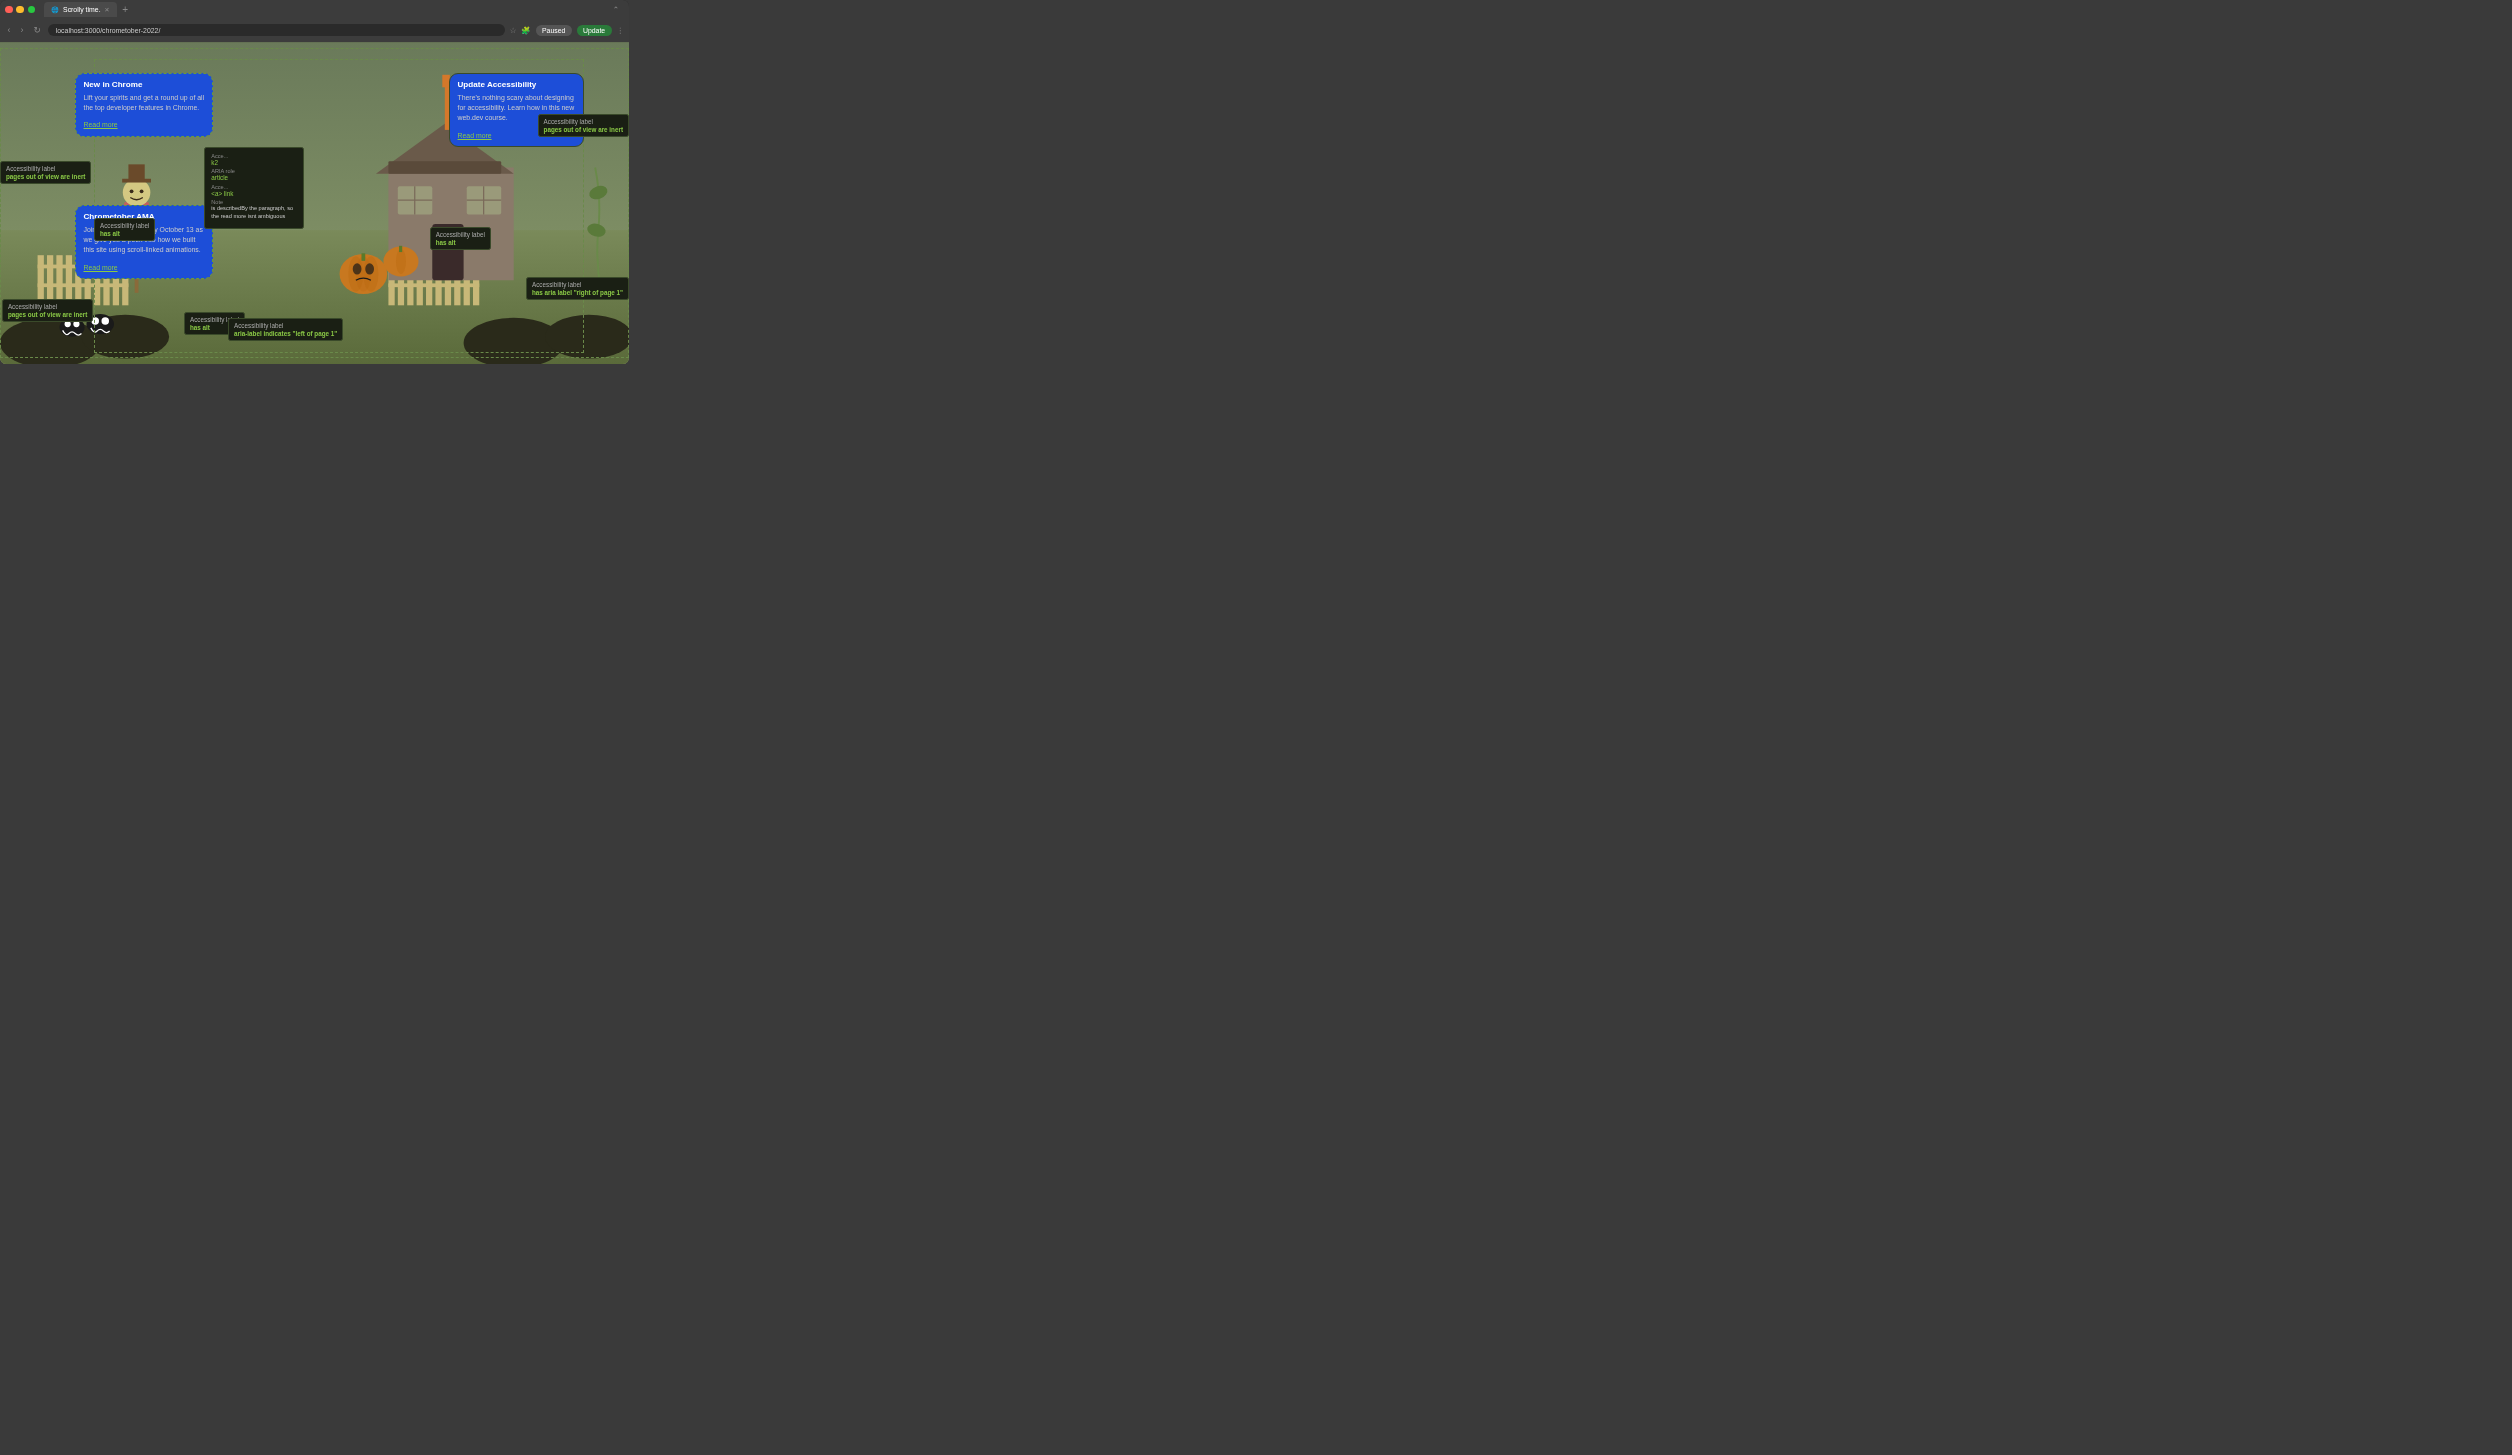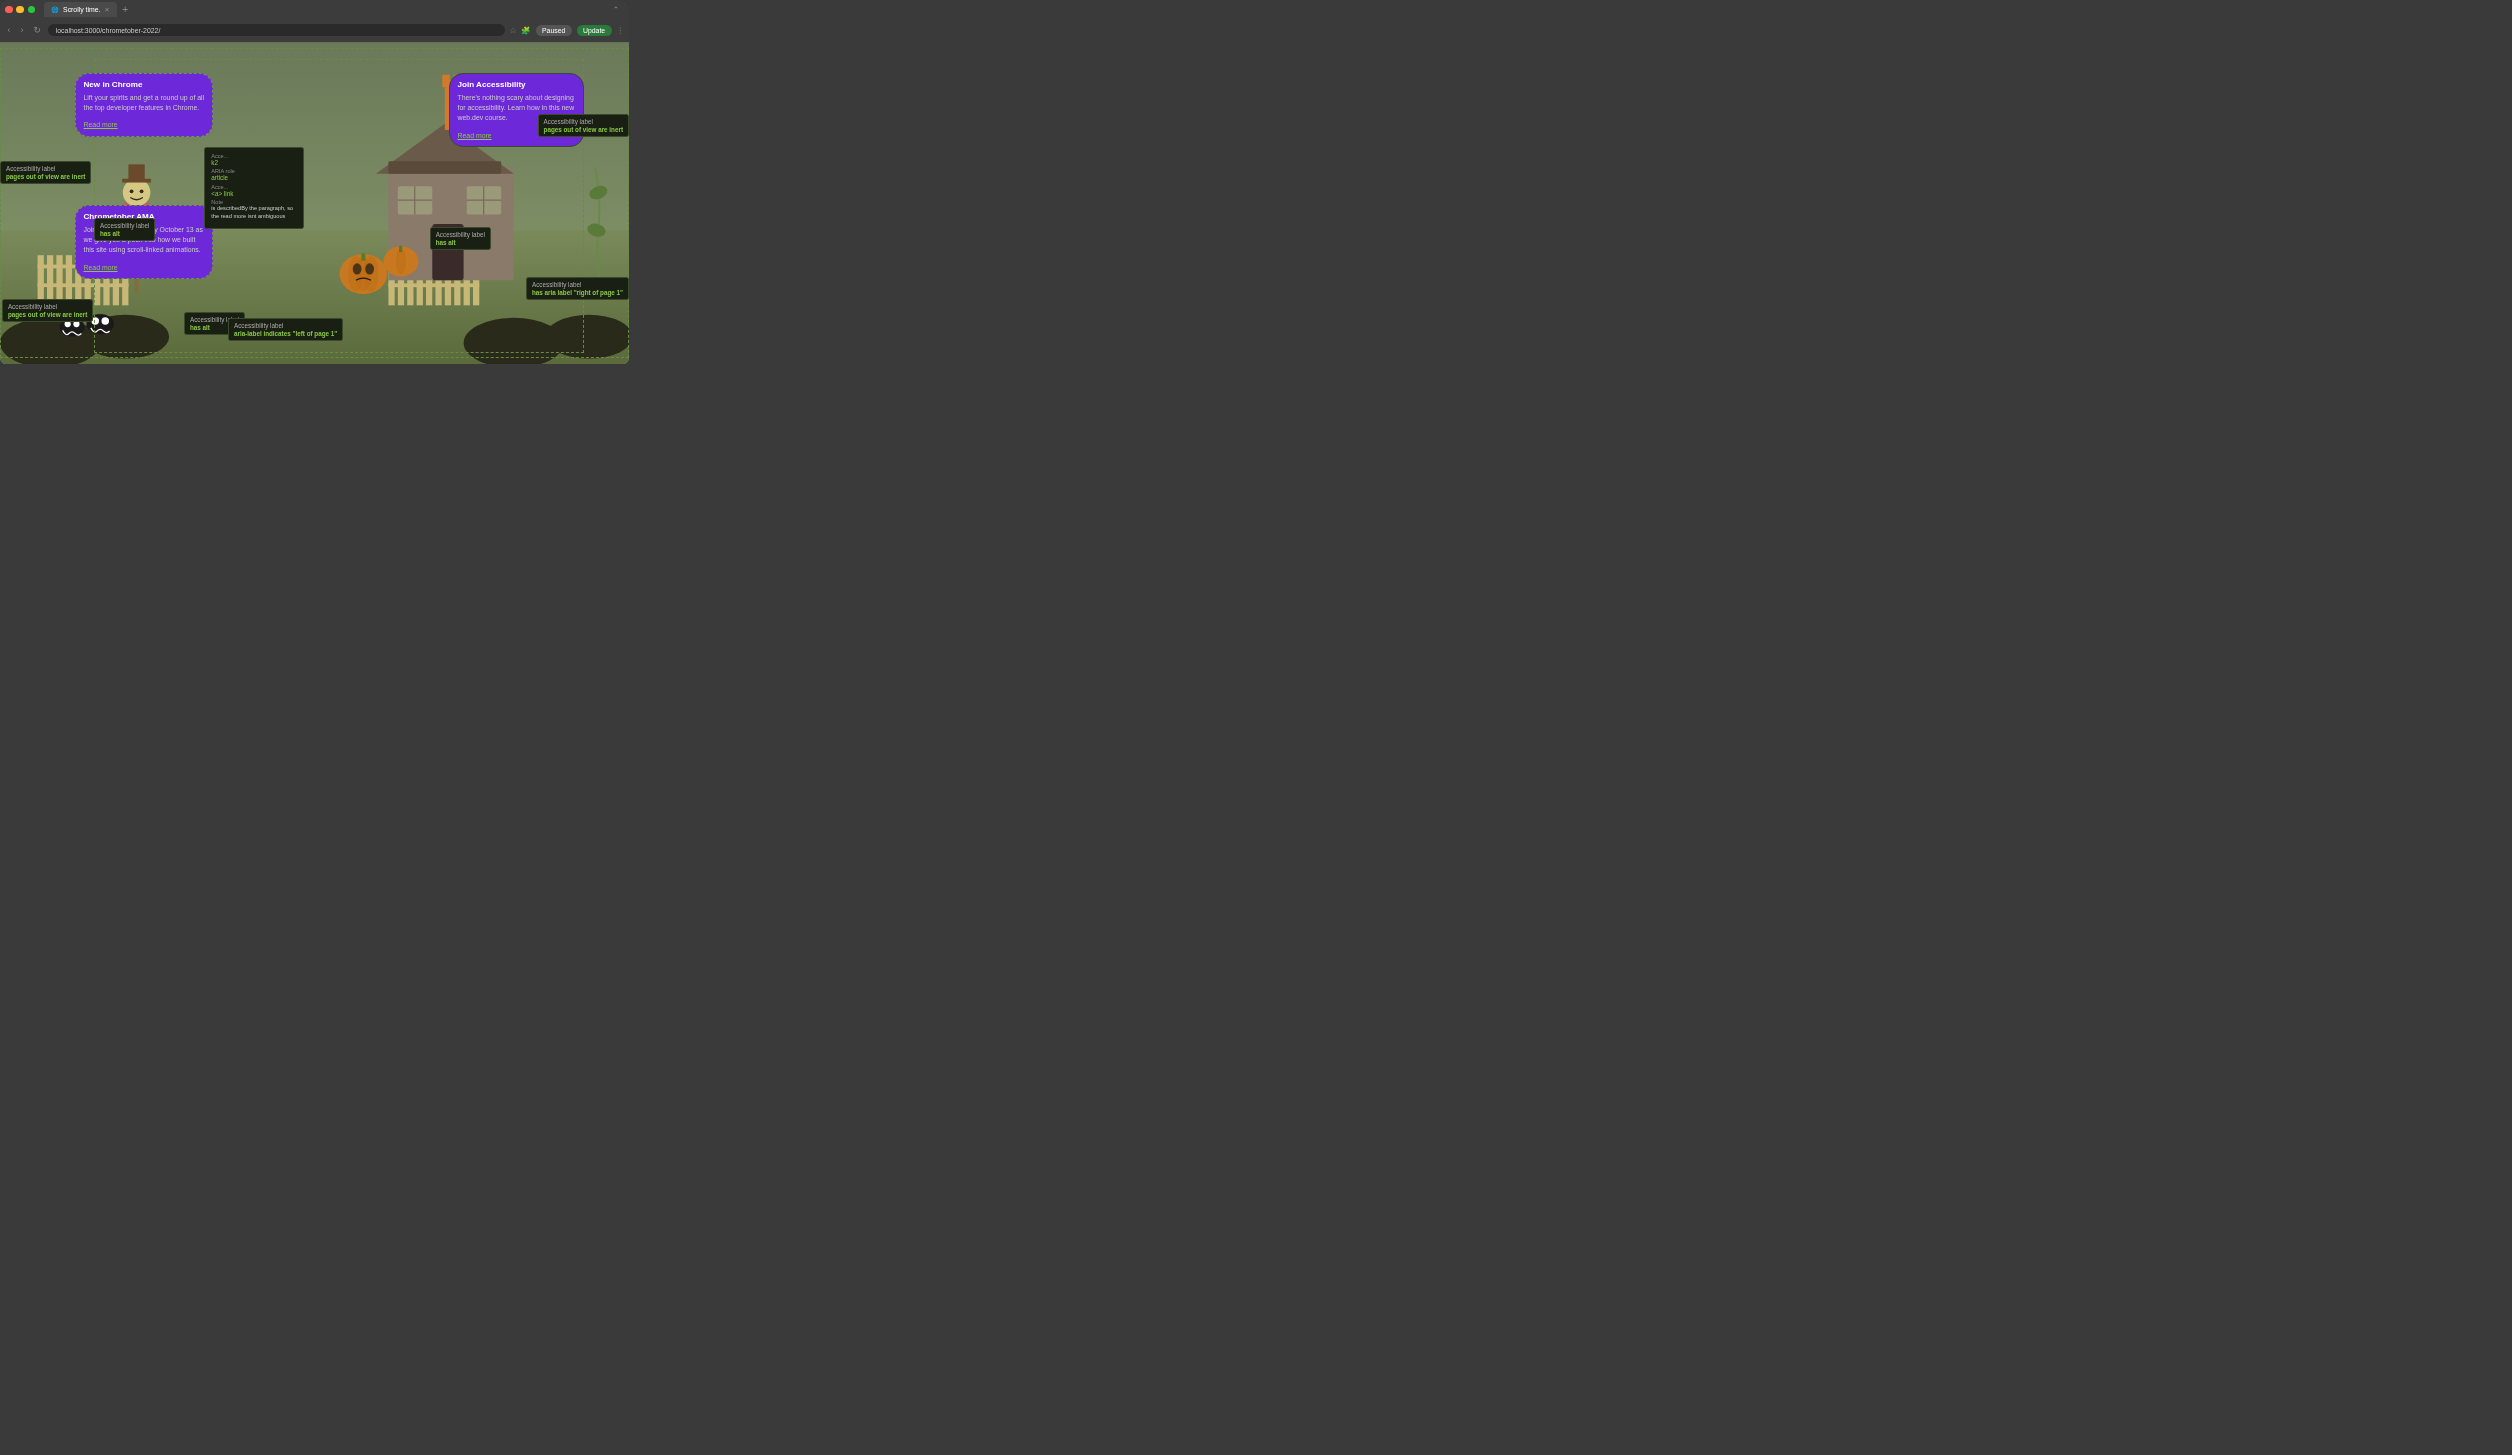--- a/index.html
+++ b/index.html
@@ -148,23 +148,23 @@
       right: 0px;
       bottom: 6.3px;
       border: 1.3px dashed #6a8a4a;
       pointer-events: none;
       z-index: 5;
     }
 
     
     .tooltip-box {
       position: absolute;
-      background: #6d28d9;
+      background: #1d4ed8;
       border: 0.6px solid #3a4a2a;
-      border-radius: 14px;
+      border-radius: 9px;
       padding: 6.3px 7.5px;
       z-index: 20;
     }
 
     .tooltip-box .title {
       font-size: 8.1px;
       font-weight: bold;
       color: #ffffff;
       margin-bottom: 3.8px;
     }
@@ -435,21 +435,21 @@
     <div class="outer-overlay"></div>
     <div style="position:absolute; top:17.6px; left:94px; right:45px; bottom:11.3px; border:1.3px dashed #6a8a4a; pointer-events:none; z-index:5;"></div>
 
     <div class="tooltip-box card-dashed" style="left:75px; top:31px; width:138px;">
       <div class="title">New in Chrome</div>
       <div class="body-text">Lift your spirits and get a round up of all the top developer features in Chrome.</div>
       <span class="read-more">Read more</span>
     </div>
 
     <div class="tooltip-box" style="right:45px; top:31px; width:135px;">
-      <div class="title">Join Accessibility</div>
+      <div class="title">Update Accessibility</div>
       <div class="body-text">There's nothing scary about designing for accessibility. Learn how in this new web.dev course.</div>
       <span class="read-more">Read more</span>
     </div>
 
     <div class="tooltip-box card-dashed" style="left:75px; top:163px; width:138px;">
       <div class="title">Chrometober AMA</div>
       <div class="body-text">Join us live on Thursday October 13 as we give you a peek into how we built this site using scroll-linked animations.</div>
       <span class="read-more">Read more</span>
     </div>
 

